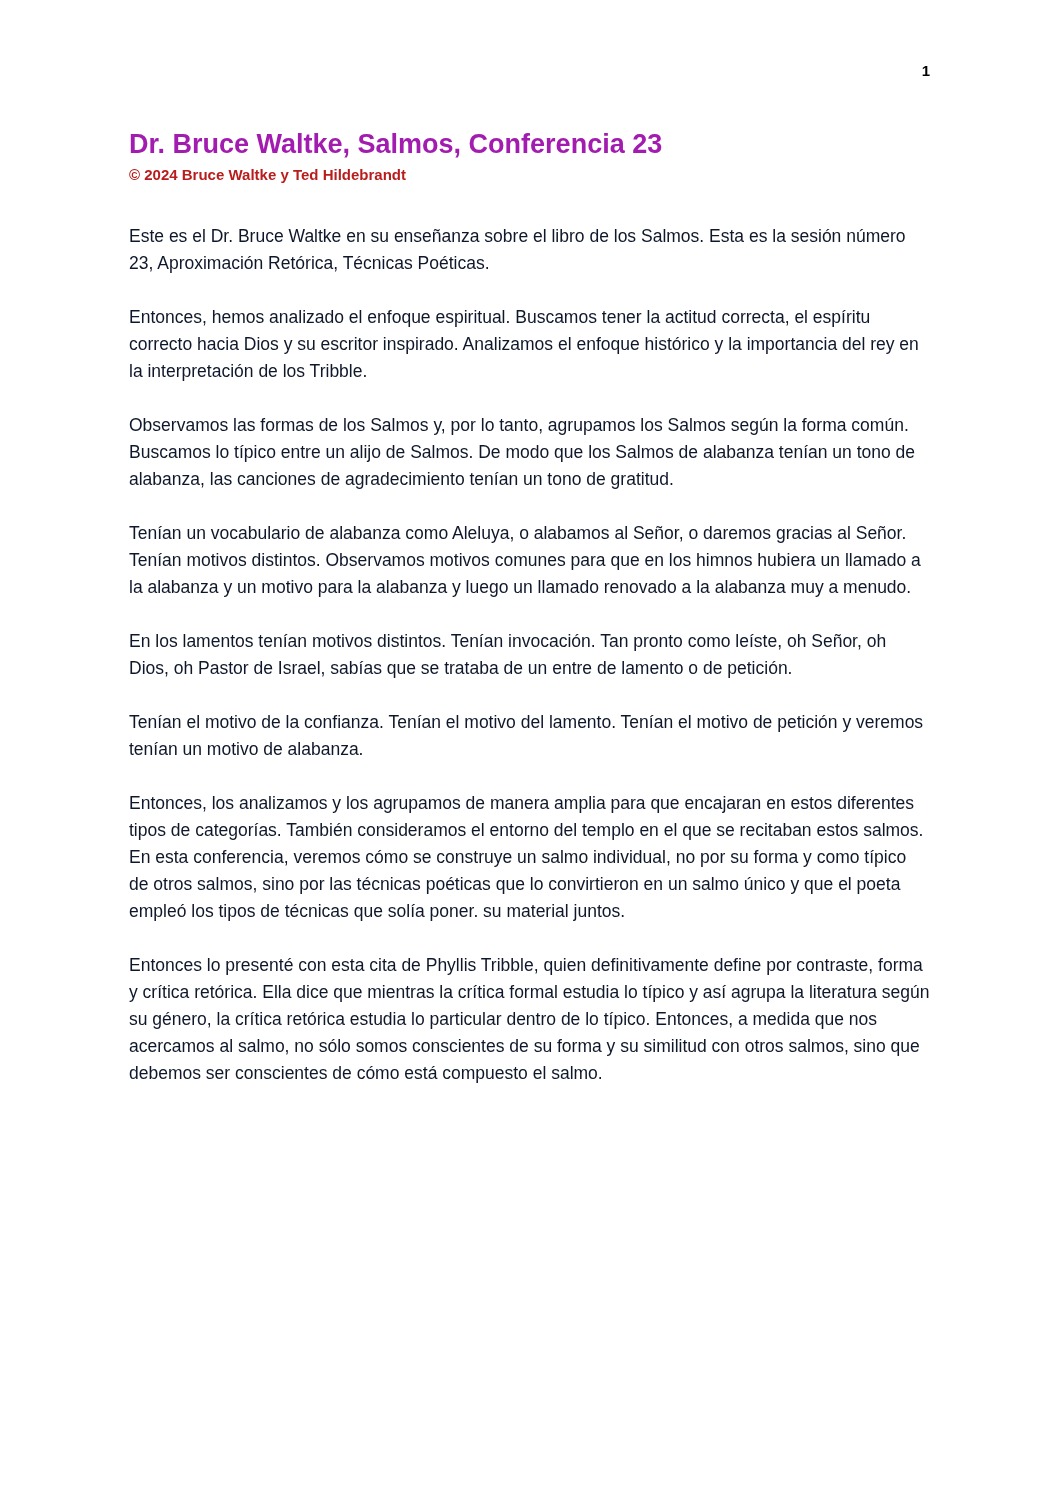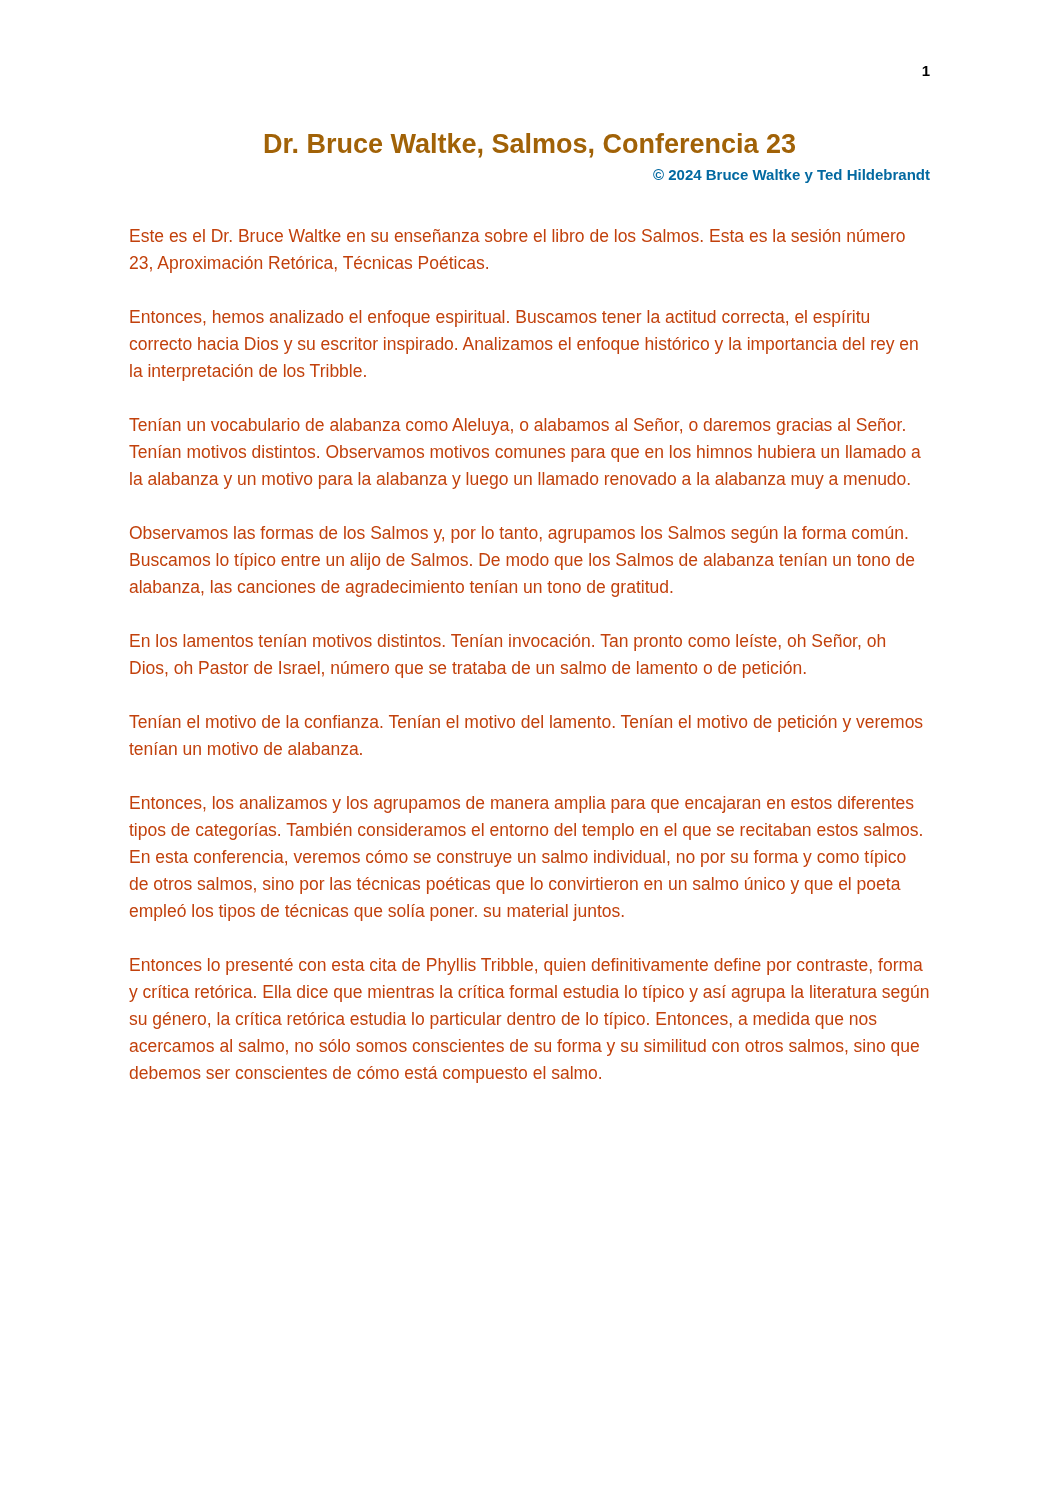--- a/index.html
+++ b/index.html
@@ -20,57 +20,56 @@
   .page-number {
     position: absolute;
     top: 62px;
     right: 128px;
     font-size: 15px;
     font-weight: bold;
     color: #000000;
   }
   .doc-title {
     margin: 0;
-    text-align: center;
     font-size: 27px;
     font-weight: bold;
     line-height: 32px;
-    color: #a16207;
+    color: #a21caf;
   }
   .doc-copyright {
     margin: 6px 0 0 0;
-    text-align: right;
+    text-align: left;
     font-size: 15px;
     font-weight: bold;
-    color: #0369a1;
+    color: #b91c1c;
   }
   .doc-body {
     margin-top: 40px;
   }
   .doc-body p {
     margin: 0 0 27px 0;
     font-size: 17.5px;
     line-height: 27px;
     text-align: left;
-    color: #c2410c;
+    color: #0f172a;
   }
 </style>
 </head>
 <body>
 
 <div class="page">
   <div class="page-number">1</div>
 
   <h1 class="doc-title">Dr. Bruce Waltke, Salmos, Conferencia 23</h1>
 
   <div class="doc-copyright">© 2024 Bruce Waltke y Ted Hildebrandt</div>
 
   <div class="doc-body" id="paragraphs">
       <p>Este es el Dr. Bruce Waltke en su enseñanza sobre el libro de los Salmos. Esta es la sesión número 23, Aproximación Retórica, Técnicas Poéticas.</p>
       <p>Entonces, hemos analizado el enfoque espiritual. Buscamos tener la actitud correcta, el espíritu correcto hacia Dios y su escritor inspirado. Analizamos el enfoque histórico y la importancia del rey en la interpretación de los Tribble.</p>
+      <p>Observamos las formas de los Salmos y, por lo tanto, agrupamos los Salmos según la forma común. Buscamos lo típico entre un alijo de Salmos. De modo que los Salmos de alabanza tenían un tono de alabanza, las canciones de agradecimiento tenían un tono de gratitud.</p>
       <p>Tenían un vocabulario de alabanza como Aleluya, o alabamos al Señor, o daremos gracias al Señor. Tenían motivos distintos. Observamos motivos comunes para que en los himnos hubiera un llamado a la alabanza y un motivo para la alabanza y luego un llamado renovado a la alabanza muy a menudo.</p>
-      <p>Observamos las formas de los Salmos y, por lo tanto, agrupamos los Salmos según la forma común. Buscamos lo típico entre un alijo de Salmos. De modo que los Salmos de alabanza tenían un tono de alabanza, las canciones de agradecimiento tenían un tono de gratitud.</p>
-      <p>En los lamentos tenían motivos distintos. Tenían invocación. Tan pronto como leíste, oh Señor, oh Dios, oh Pastor de Israel, número que se trataba de un salmo de lamento o de petición.</p>
+      <p>En los lamentos tenían motivos distintos. Tenían invocación. Tan pronto como leíste, oh Señor, oh Dios, oh Pastor de Israel, sabías que se trataba de un entre de lamento o de petición.</p>
       <p>Tenían el motivo de la confianza. Tenían el motivo del lamento. Tenían el motivo de petición y veremos tenían un motivo de alabanza.</p>
       <p>Entonces, los analizamos y los agrupamos de manera amplia para que encajaran en estos diferentes tipos de categorías. También consideramos el entorno del templo en el que se recitaban estos salmos. En esta conferencia, veremos cómo se construye un salmo individual, no por su forma y como típico de otros salmos, sino por las técnicas poéticas que lo convirtieron en un salmo único y que el poeta empleó los tipos de técnicas que solía poner. su material juntos.</p>
       <p>Entonces lo presenté con esta cita de Phyllis Tribble, quien definitivamente define por contraste, forma y crítica retórica. Ella dice que mientras la crítica formal estudia lo típico y así agrupa la literatura según su género, la crítica retórica estudia lo particular dentro de lo típico. Entonces, a medida que nos acercamos al salmo, no sólo somos conscientes de su forma y su similitud con otros salmos, sino que debemos ser conscientes de cómo está compuesto el salmo.</p>
     </div>
 </div>
 
 </body></html>

